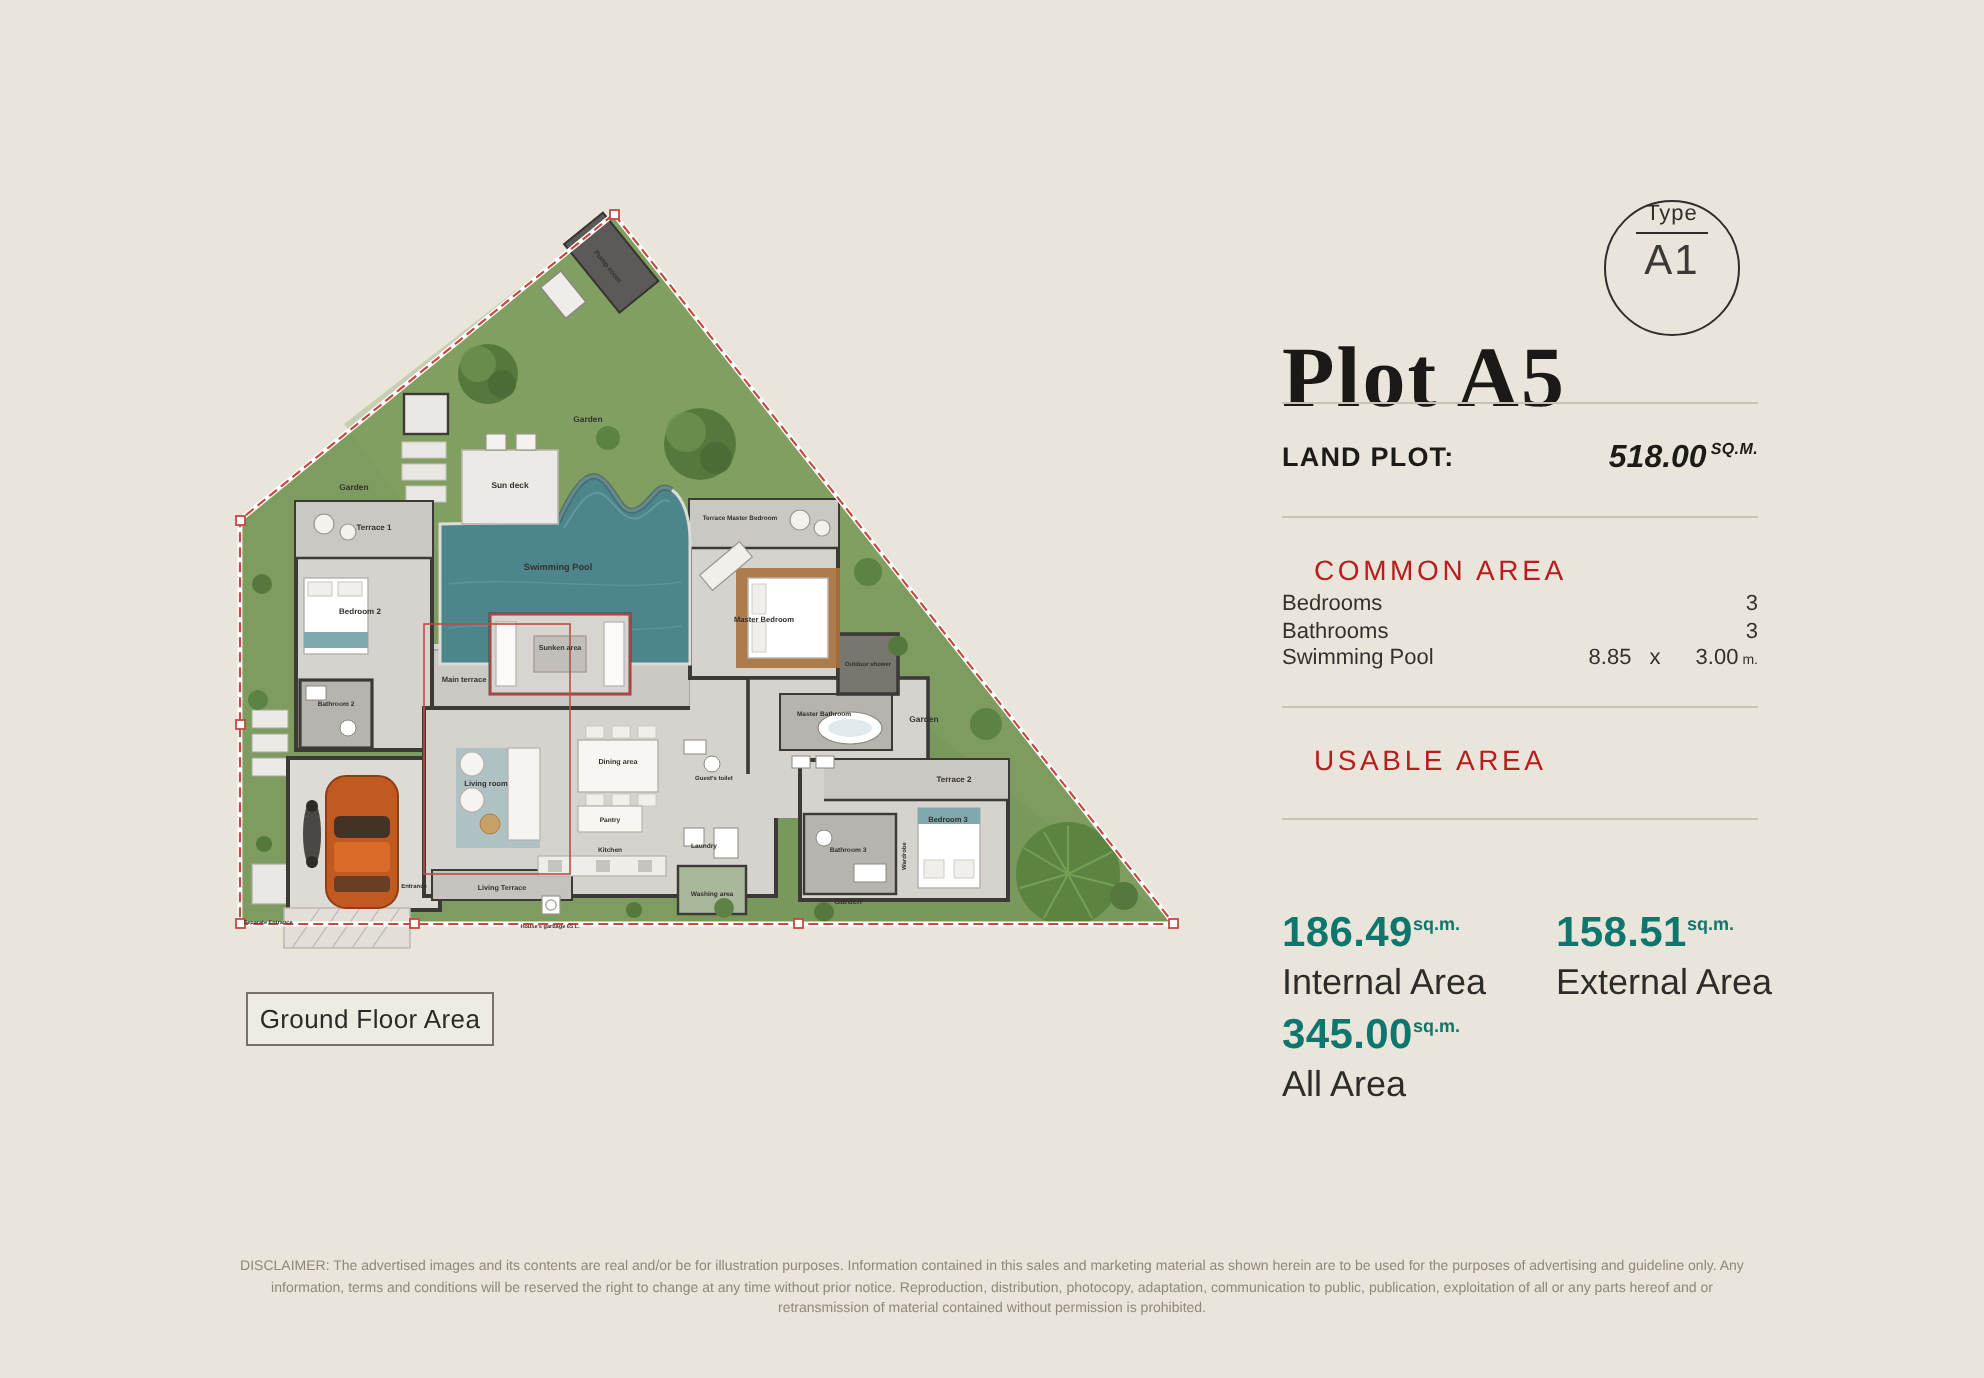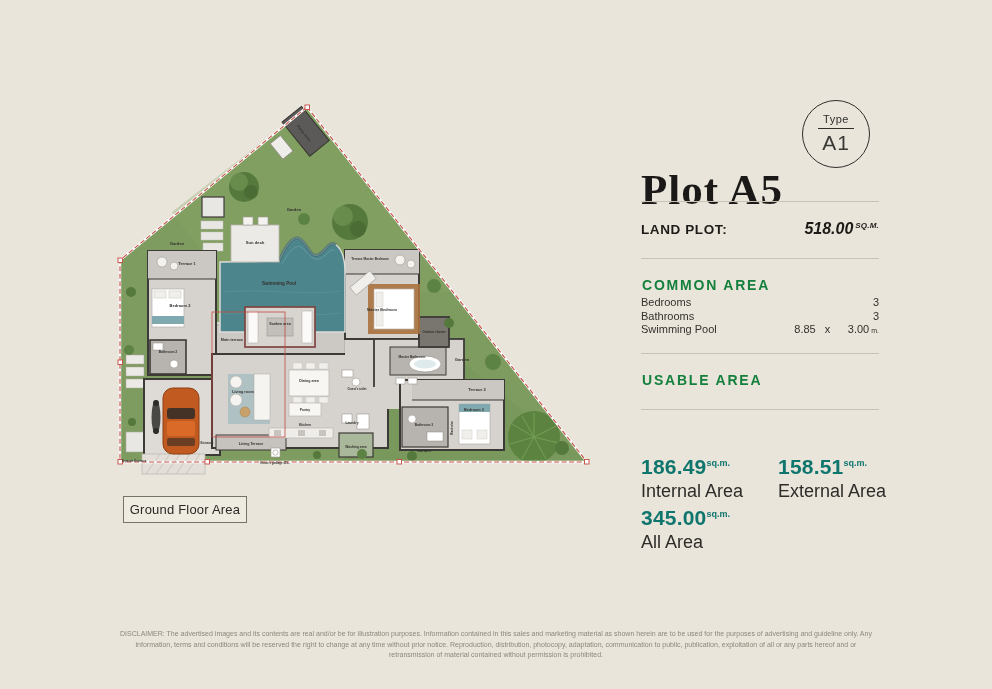--- a/index.html
+++ b/index.html
@@ -12,34 +12,34 @@
 
   .caption-box{position:absolute;left:123px;top:496px;width:122px;height:25px;
     border:1px solid #76726a;background:#eeebe1;display:flex;align-items:center;justify-content:center;
     font-size:13px;color:#2b2a26;letter-spacing:.2px;}
 
   
   .panel{position:absolute;left:641px;top:0;width:238px;height:689px;color:#2c2a26;}
   .panel .title{position:absolute;left:0;top:139px;font-family:"Liberation Serif",serif;
     font-size:43px;font-weight:700;color:#1a1917;letter-spacing:1px;line-height:1;}
   .badge{position:absolute;left:161px;top:100px;width:66px;height:66px;border:1.5px solid #2f2e2b;
-    border-radius:50%;display:flex;flex-direction:column;align-items:center;justify-content:center;color:#2f2e2b;}
+    border-radius:50%;display:flex;flex-direction:column;align-items:center;justify-content:flex-start;color:#2f2e2b;}
   .badge .t{font-size:11px;letter-spacing:.5px;}
   .badge .bar{width:36px;height:0;border-top:1px solid #2f2e2b;margin:3px 0 2px;}
   .badge .v{font-size:21px;letter-spacing:1px;font-weight:400;color:#3a3936;}
 
   .rule{position:absolute;left:0;width:238px;border-top:1px solid #c9c3b6;}
   .r1{top:201px}.r2{top:258px}.r3{top:353px}.r4{top:409px}
 
   .land-row{position:absolute;left:0;top:220px;width:238px;display:flex;justify-content:space-between;align-items:baseline;}
   .land-row .lab{font-size:13.5px;font-weight:700;letter-spacing:.6px;color:#1d1b18;}
   .land-row .val{font-size:16px;font-weight:600;color:#1d1b18;font-style:italic;}
   sup.u{font-size:8px;font-weight:700;letter-spacing:.2px;margin-left:2px;}
 
-  .sec-head{position:absolute;left:1px;font-size:14px;font-weight:700;letter-spacing:1.8px;color:#15803d;}
+  .sec-head{position:absolute;left:16px;font-size:14px;font-weight:400;letter-spacing:1.8px;color:#b91c1c;}
   .h-common{top:277px}.h-usable{top:372px}
 
   .ca-rows{position:absolute;left:0;top:296px;width:238px;font-size:11px;color:#33312d;}
   .ca-row{display:flex;justify-content:space-between;line-height:13.5px;}
   .pool-nums{display:flex;align-items:baseline;justify-content:space-between;}
   .pool-nums .n{min-width:30px;text-align:right;}
   .pool-nums .x{margin:0 9px;}
   .pool-nums sup{font-size:7px;margin-left:2px;}
 
   .stat{position:absolute;width:130px;}

